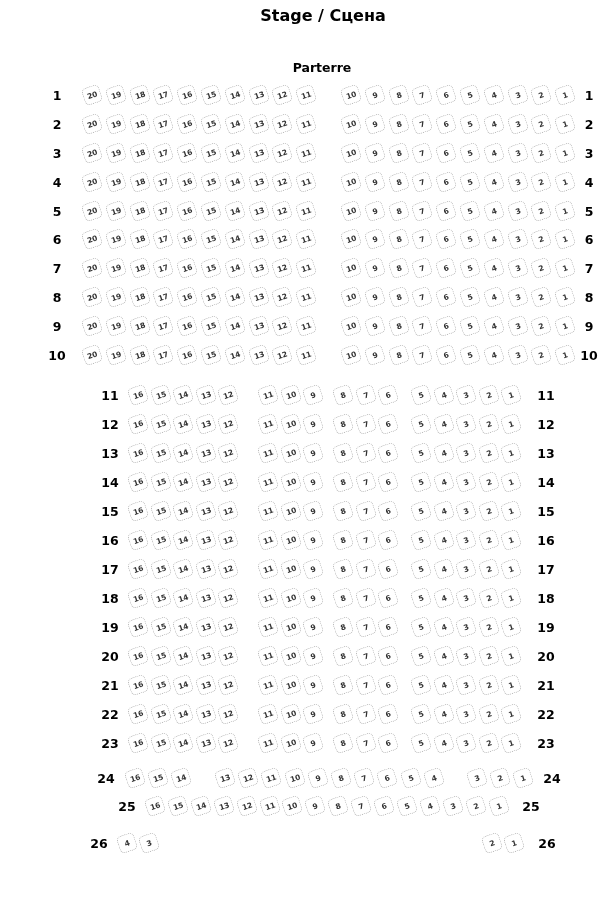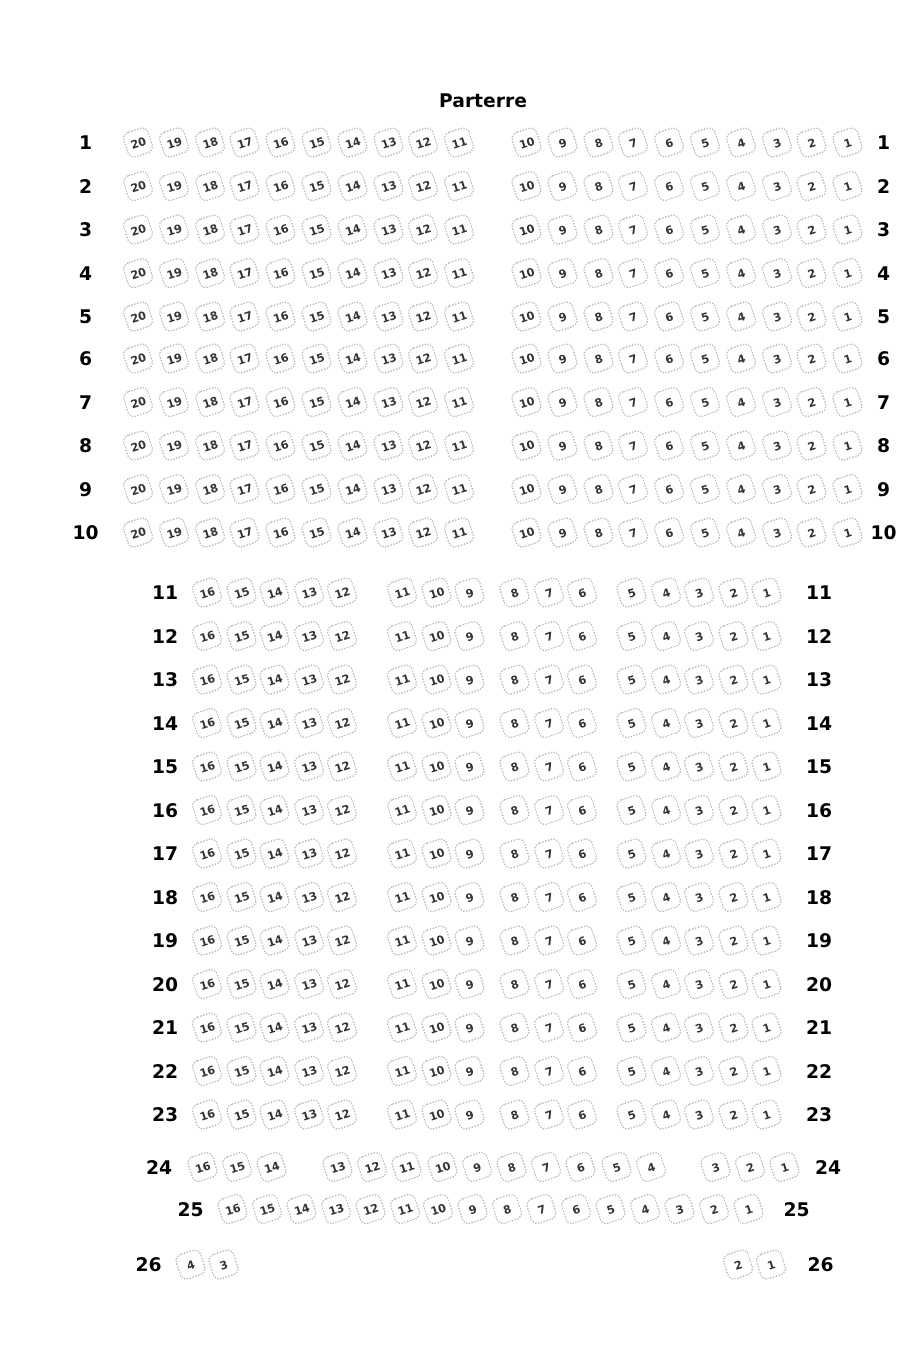--- a/index.html
+++ b/index.html
@@ -50,20 +50,21 @@
     font-weight: 700;
     color: var(--seat-number, #333);
     letter-spacing: -0.3px;
     cursor: pointer;
   }
 </style>
 </head>
 <body>
 
 <div id="page" style="--bg: #ffffff; --text: #000000; --seat-border: #b5b5b5; --seat-fill: #ffffff; --seat-number: #333333; width: 600px; height: 900px;">
+  <div class="title" style="left: 323px; top: 15px;">Stage / Сцена</div>
   <div class="section-title" style="left: 322px; top: 67px;">Parterre</div>
   <div id="seatmap">
       <div class="row-label" style="left: 57px; top: 95px;">1</div>
       <div class="row-label" style="left: 589px; top: 95px;">1</div>
       <div class="seat" style="left: 92px; top: 95px; transform: translate(-50%, -50%) rotate(-18deg);">20</div>
       <div class="seat" style="left: 115.8px; top: 95px; transform: translate(-50%, -50%) rotate(-18deg);">19</div>
       <div class="seat" style="left: 139.6px; top: 95px; transform: translate(-50%, -50%) rotate(-18deg);">18</div>
       <div class="seat" style="left: 163.4px; top: 95px; transform: translate(-50%, -50%) rotate(-18deg);">17</div>
       <div class="seat" style="left: 187.2px; top: 95px; transform: translate(-50%, -50%) rotate(-18deg);">16</div>
       <div class="seat" style="left: 211px; top: 95px; transform: translate(-50%, -50%) rotate(-18deg);">15</div>

